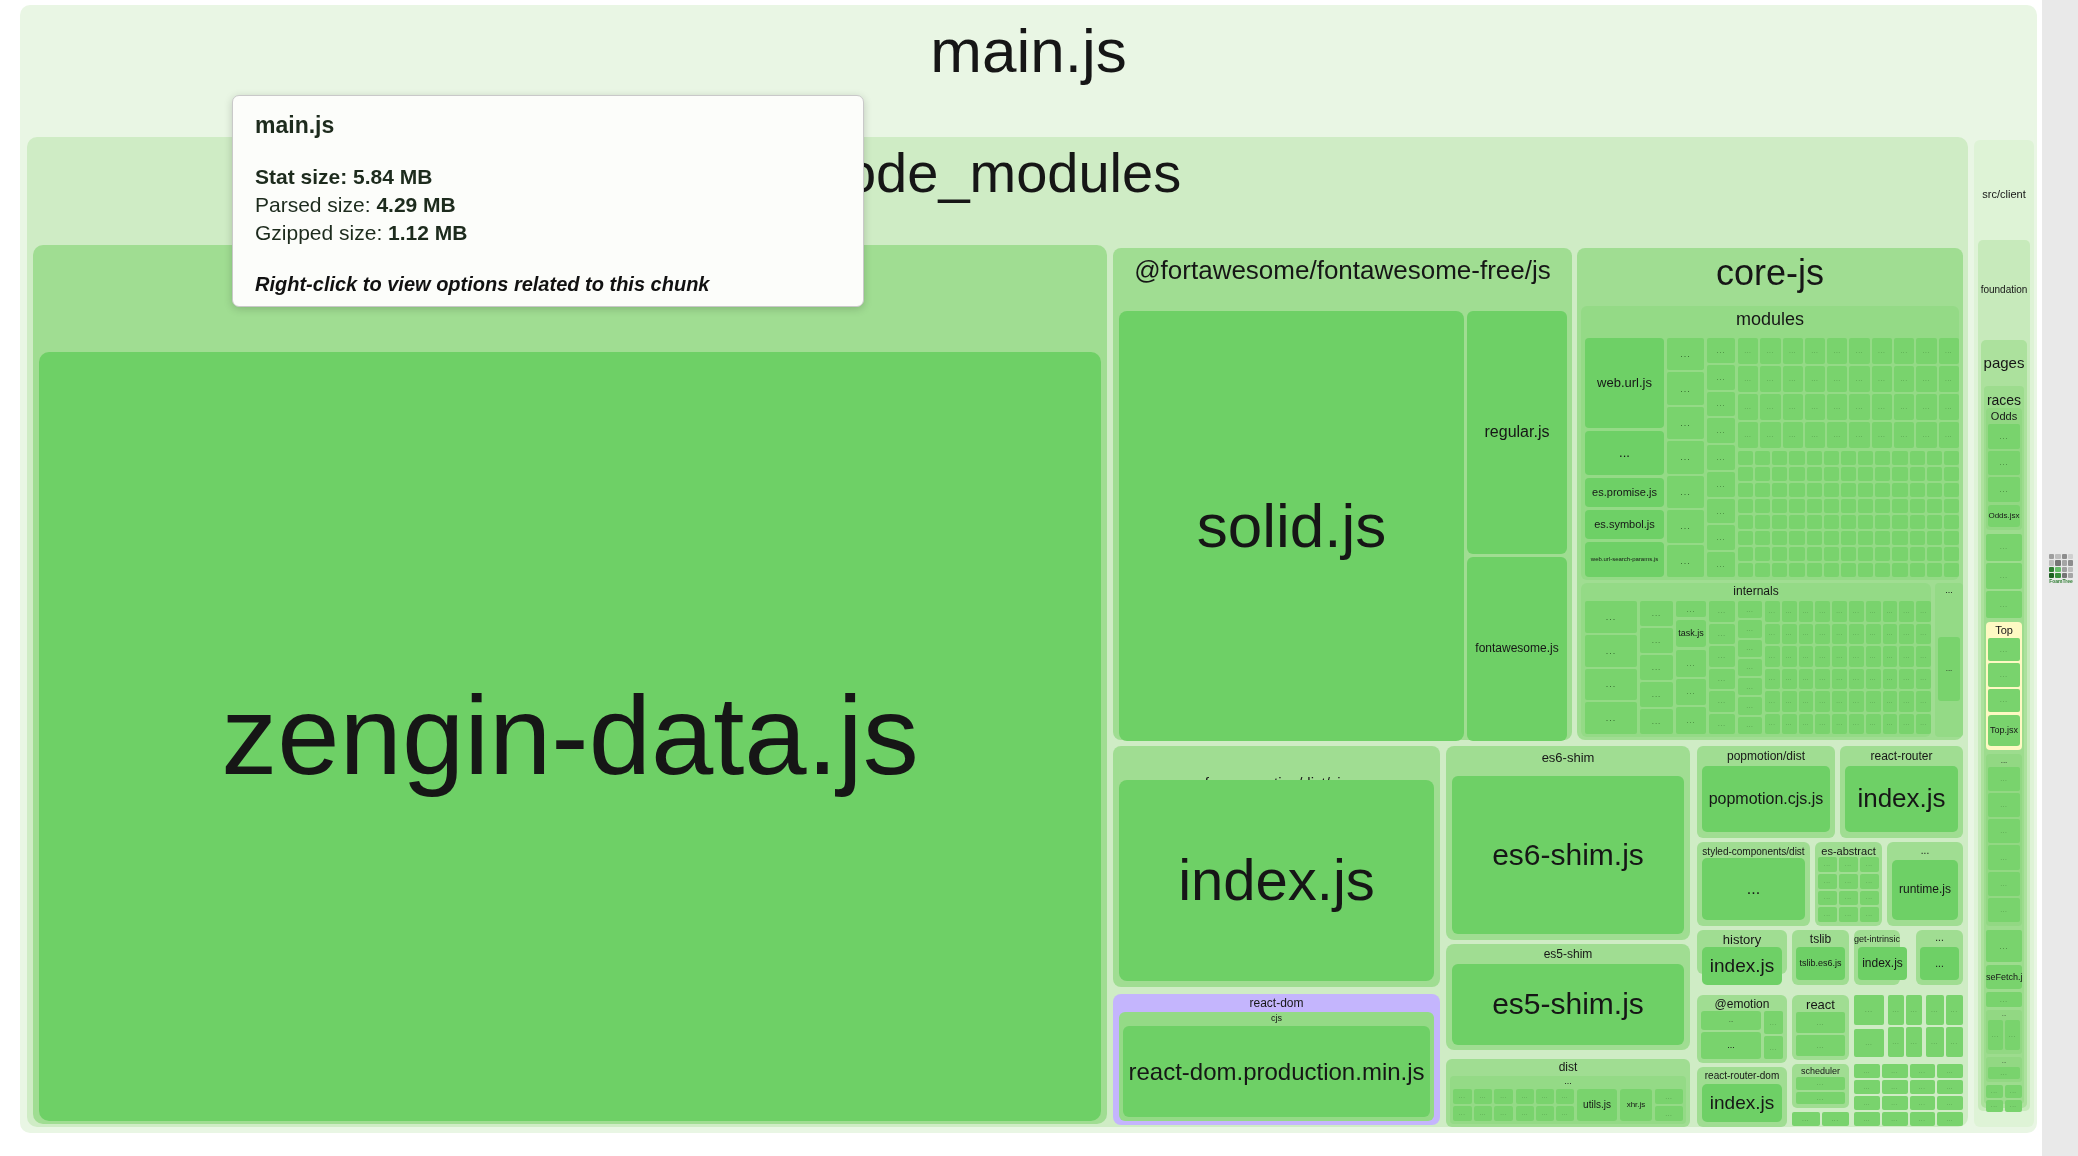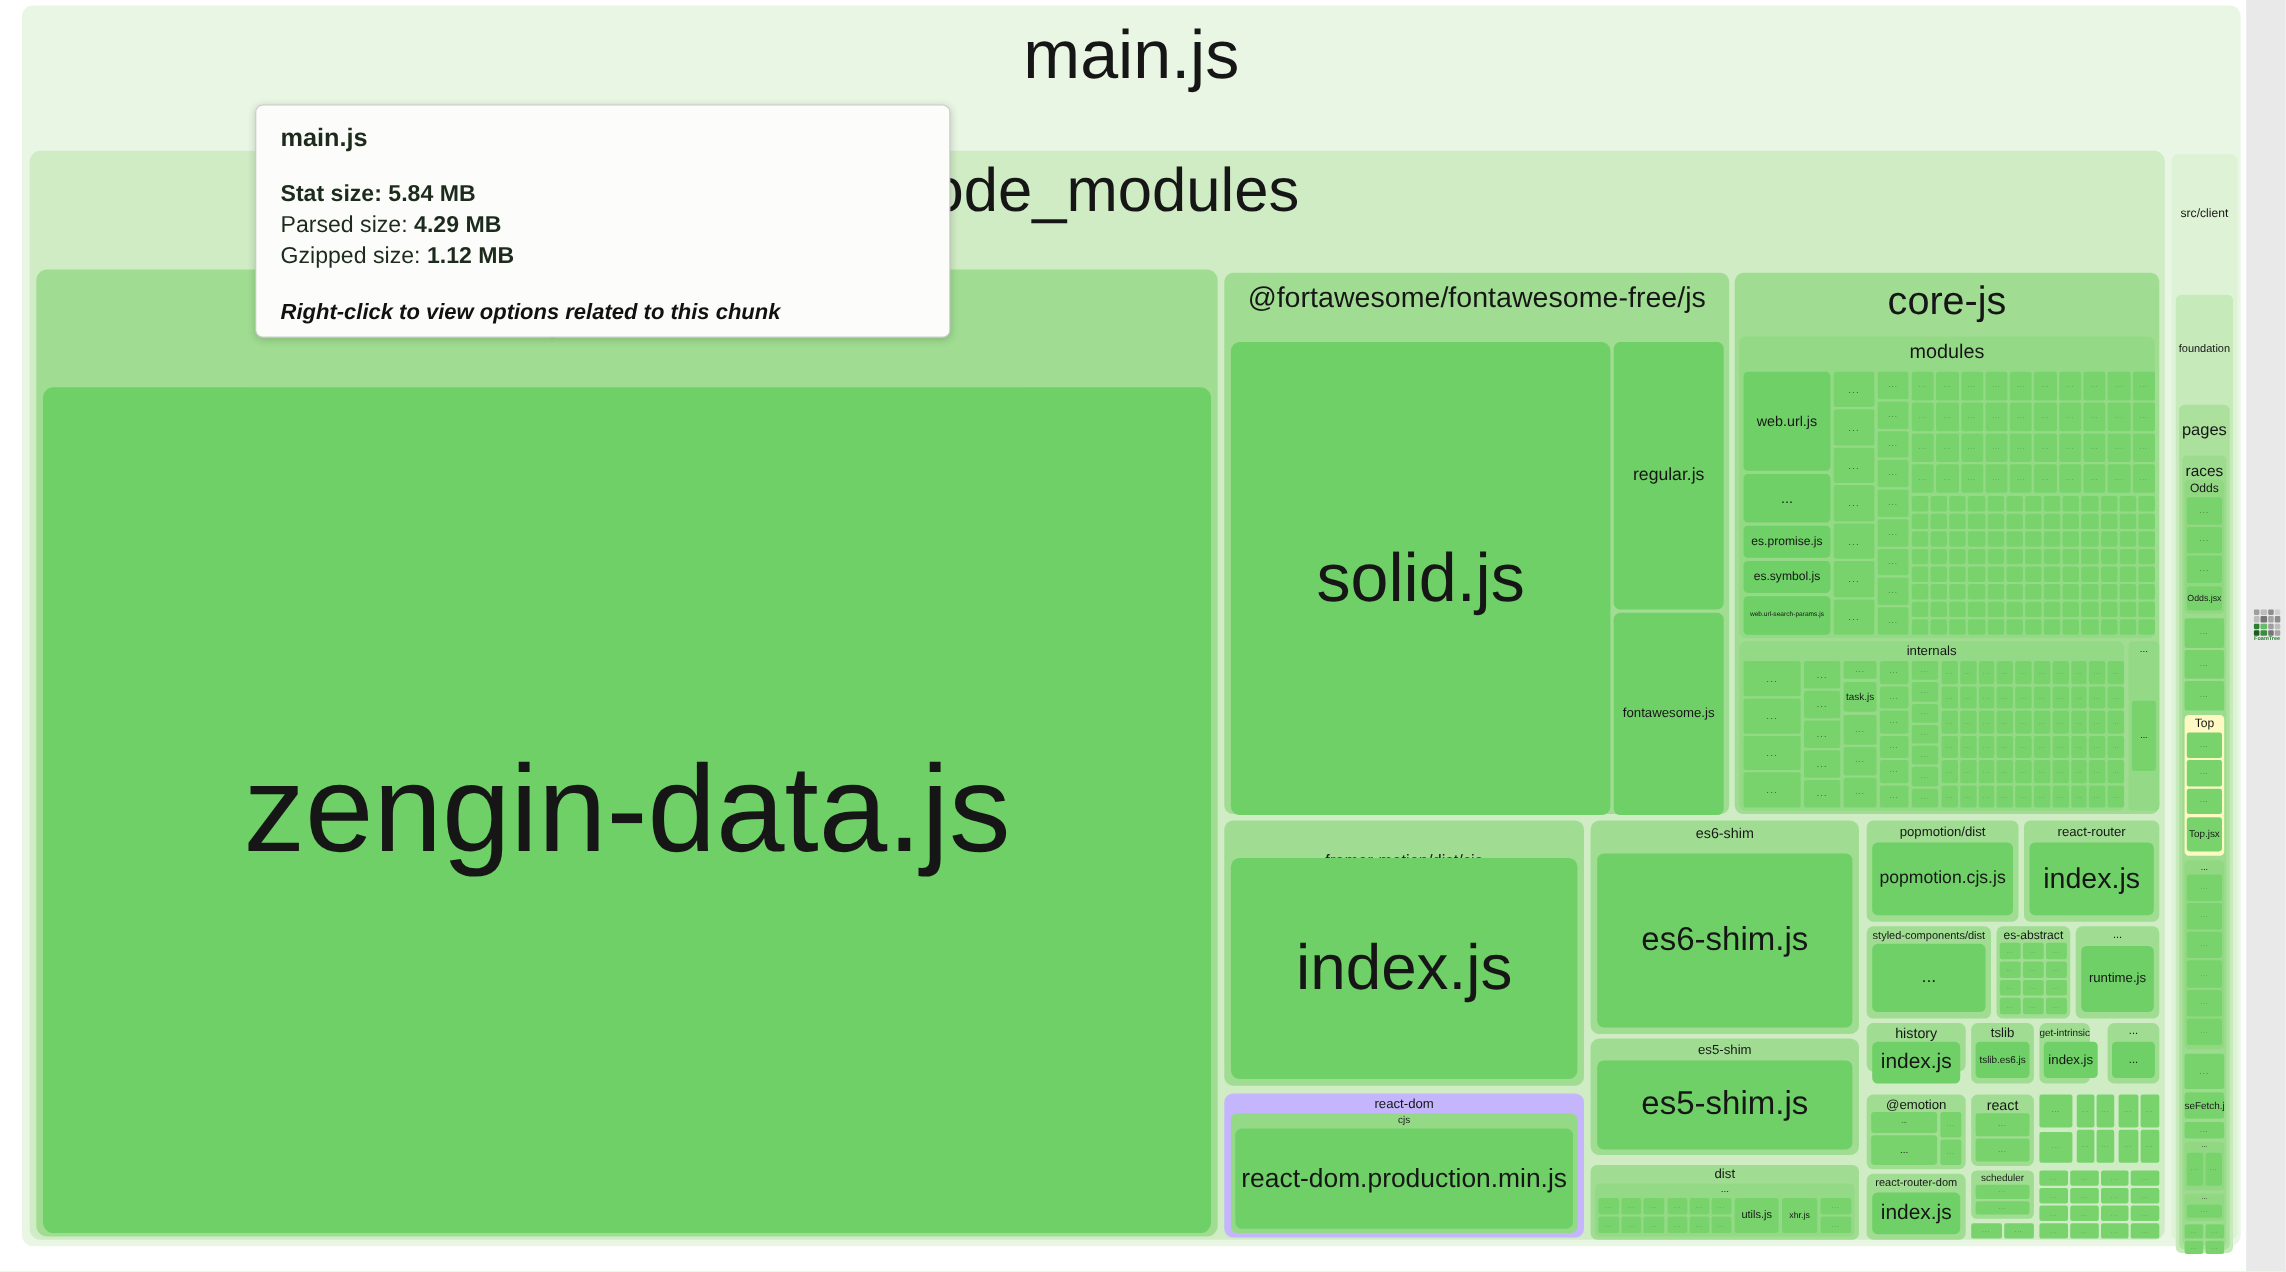--- a/index.html
+++ b/index.html
@@ -574,21 +574,21 @@
           <div class="cell" style="background: rgb(121, 211, 109); font-size: 4px;">...</div>
           <div class="cell" style="background: rgb(121, 211, 109); font-size: 4px;">...</div>
           <div class="cell" style="background: rgb(121, 211, 109); font-size: 4px;">...</div>
           <div class="cell" style="background: rgb(121, 211, 109); font-size: 4px;">...</div>
           <div class="cell" style="background: rgb(121, 211, 109); font-size: 4px;">...</div>
           <div class="cell" style="background: rgb(121, 211, 109); font-size: 4px;">...</div>
         </div>
       </div>
       <div class="nd tex" style="left: 1954px; top: 135px; width: 60px; height: 987px; background: rgb(222, 243, 214); border-radius: 6px;">
         <div class="lb t" style="font-size: 11px; padding-top: 48px;">src/client</div>
-        <div class="nd tex" style="left: 4px; top: 128px; width: 52px; height: 871px; background: rgb(199, 234, 187); border-radius: 5px;">
+        <div class="nd tex" style="left: 4px; top: 100px; width: 52px; height: 871px; background: rgb(199, 234, 187); border-radius: 5px;">
           <div class="lb t" style="font-size: 10px; padding-top: 44px;">foundation</div>
           <div class="nd tex" style="left: 3px; top: 100px; width: 46px; height: 768px; background: rgb(172, 225, 157); border-radius: 5px;">
             <div class="lb t" style="font-size: 15px; padding-top: 14px;">pages</div>
             <div class="nd tex" style="left: 3px; top: 46px; width: 40px; height: 718px; background: rgb(157, 220, 142); border-radius: 4px;">
               <div class="lb t" style="font-size: 14px; padding-top: 6px;">races</div>
               <div class="nd tex" style="left: 2px; top: 22px; width: 36px; height: 122px; background: rgb(146, 216, 131); border-radius: 4px;">
                 <div class="lb t" style="font-size: 11px; padding-top: 2px;">Odds</div>
                 <div class="grid" style="left: 2px; top: 16px; width: 32px; height: 78px; display: grid; grid-template-columns: repeat(1, 1fr); grid-template-rows: repeat(3, 1fr); gap: 2px;">
                   <div class="cell" style="background: rgb(121, 211, 109); font-size: 7px;">...</div>
                   <div class="cell" style="background: rgb(121, 211, 109); font-size: 7px;">...</div>

